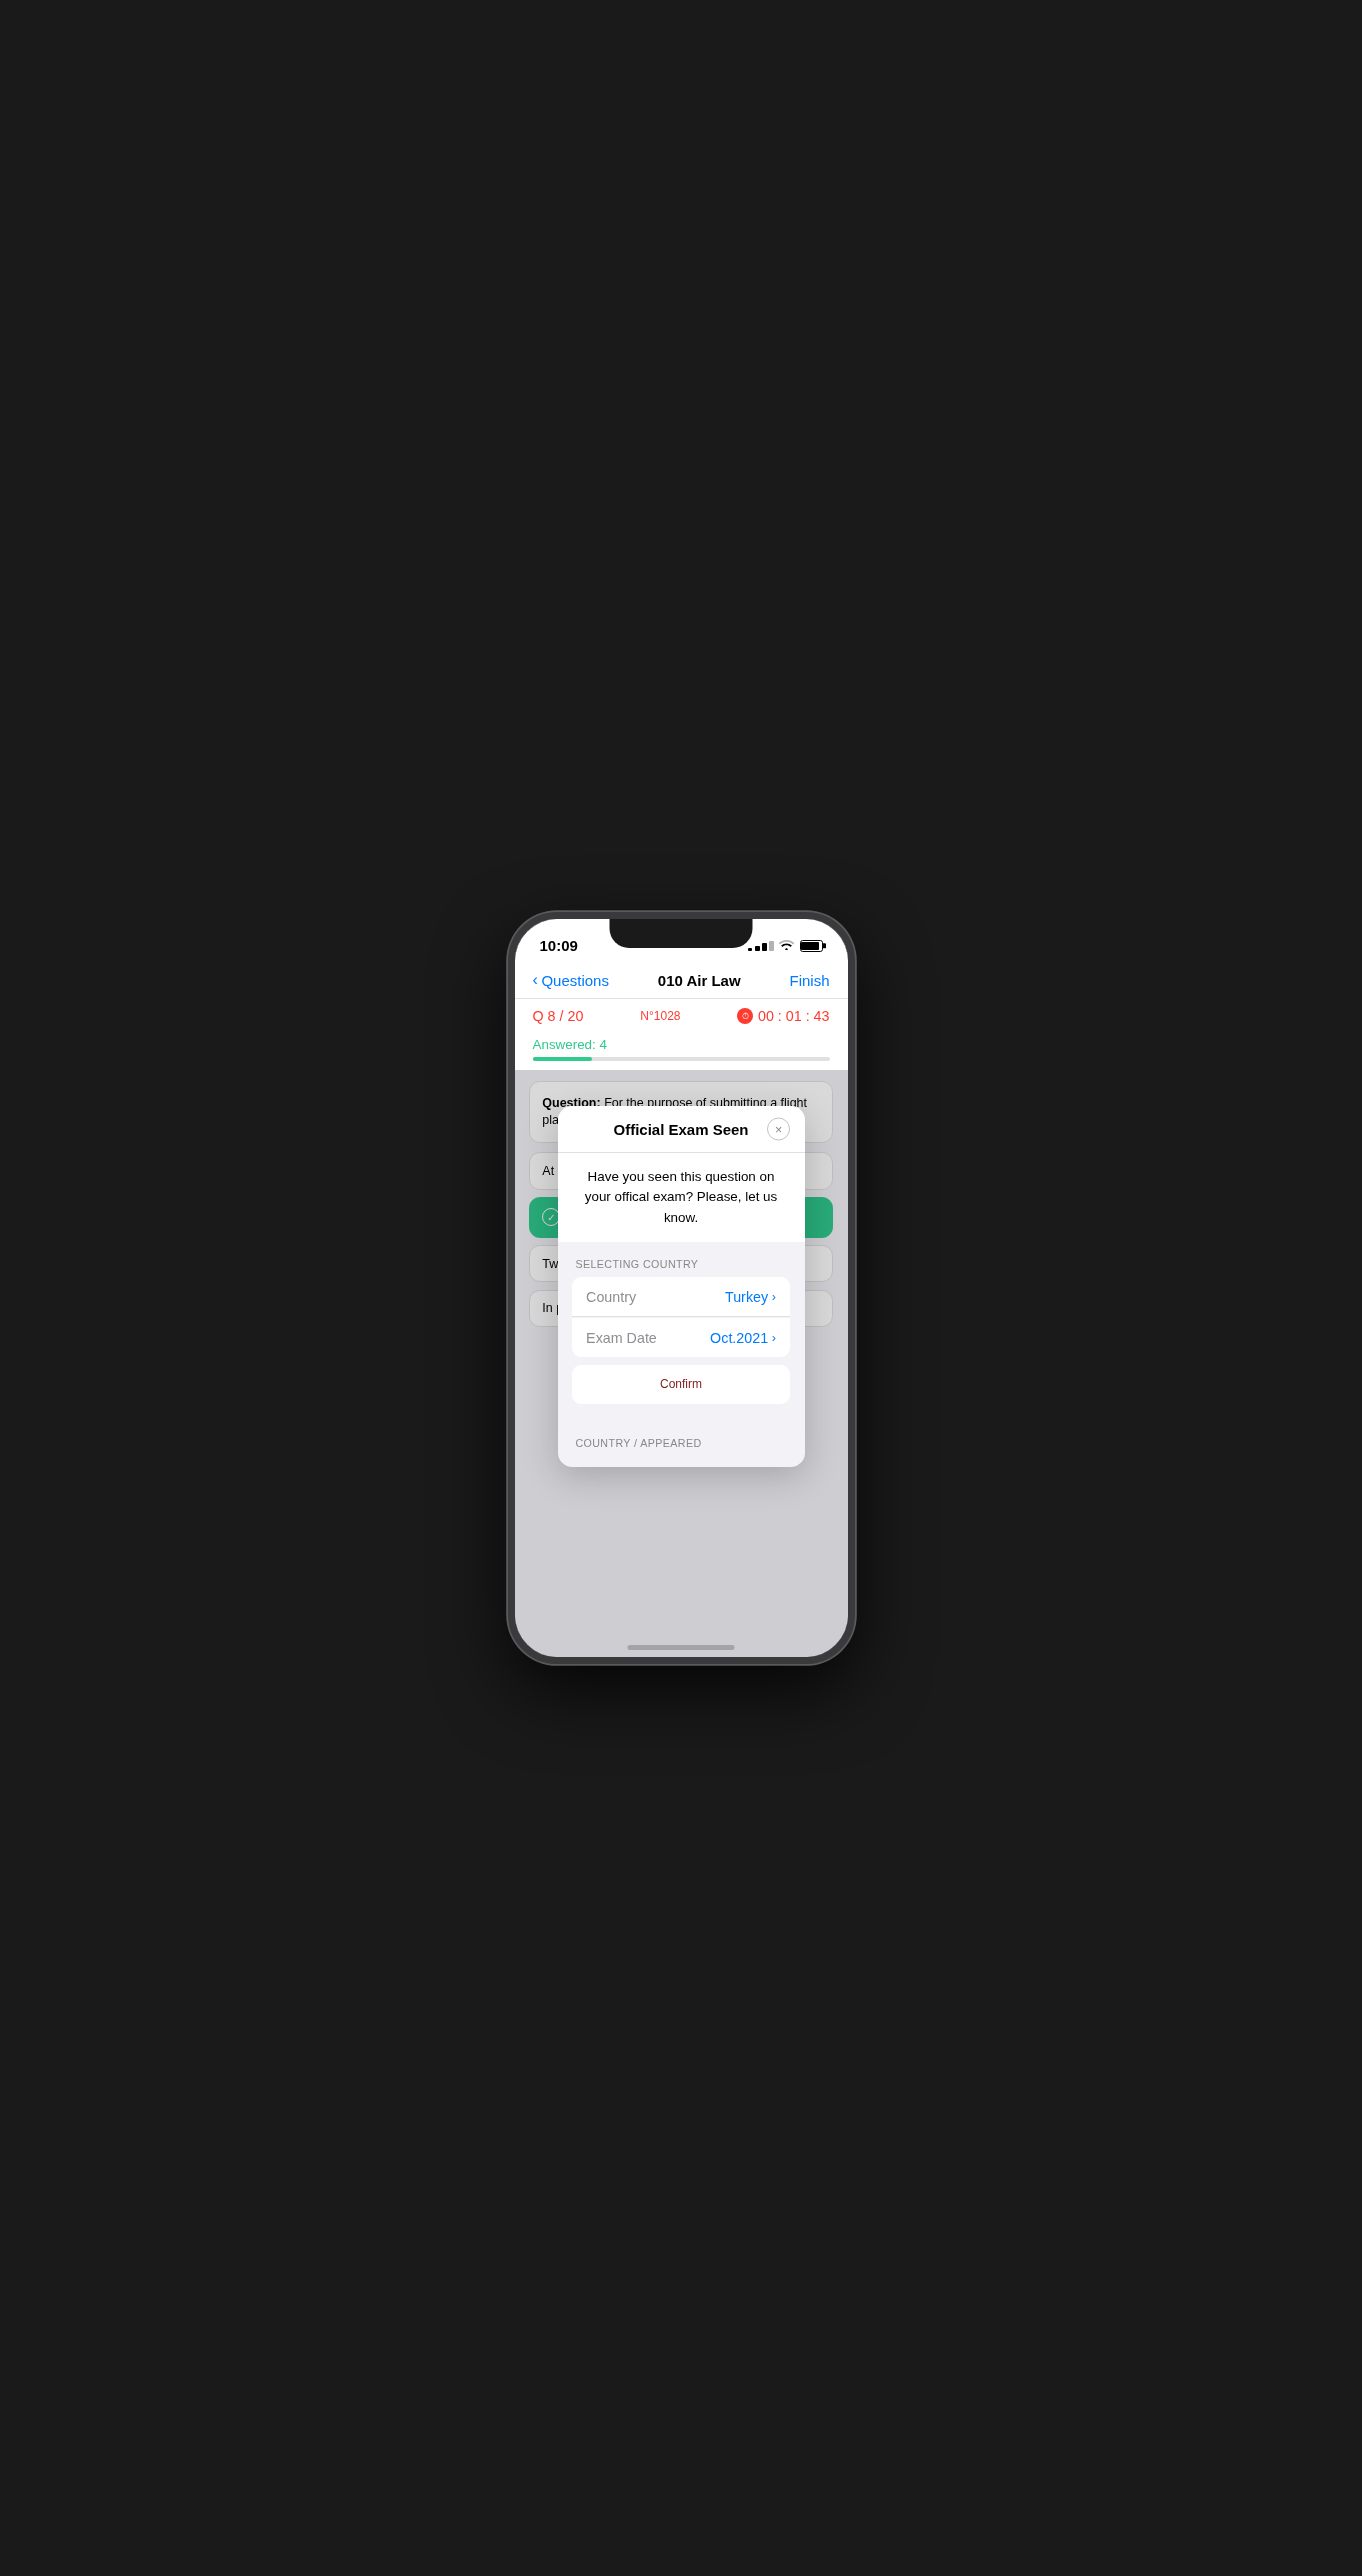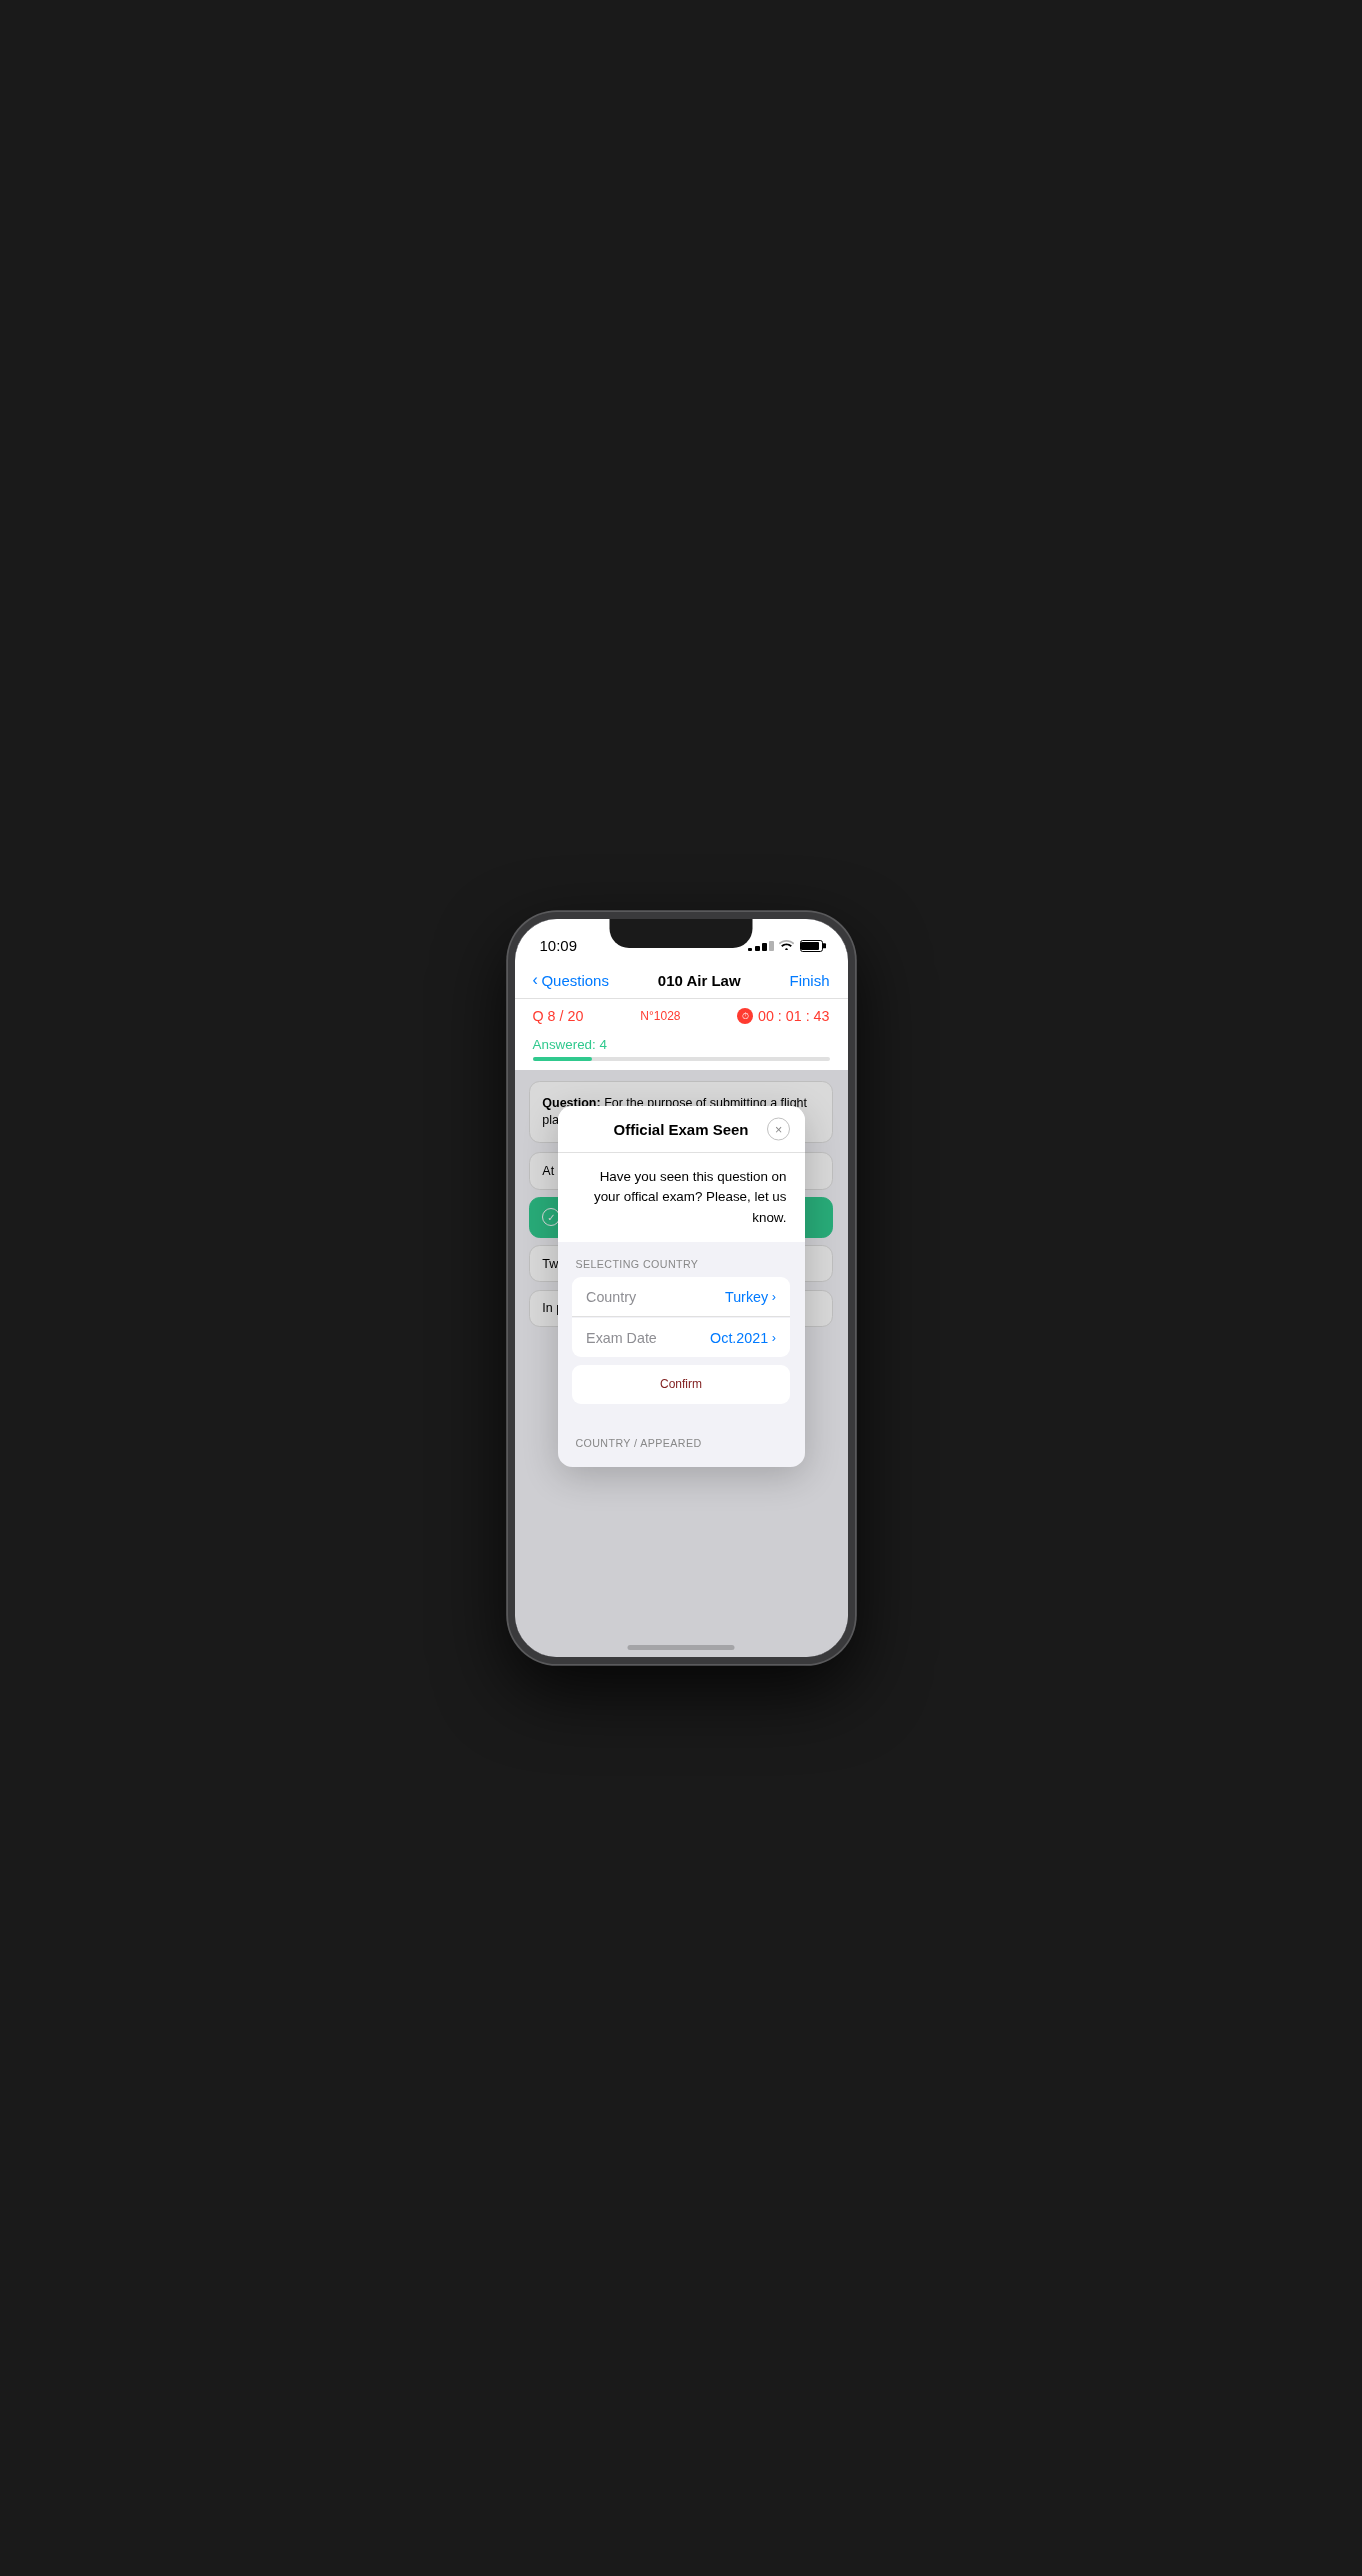--- a/index.html
+++ b/index.html
@@ -77,21 +77,21 @@
       display: flex;
       justify-content: space-between;
       align-items: center;
       padding: 12.5px 25px 3.6px;
       background: white;
       height: 45px;
     }
 
     .status-time {
       font-size: 15px;
-      font-weight: 400;
+      font-weight: 700;
       color: #000;
     }
 
     .status-icons {
       display: flex;
       align-items: center;
       gap: 5.3px;
     }
 
     .wifi-icon {
@@ -339,21 +339,21 @@
       align-items: center;
       justify-content: center;
       color: #888;
       font-size: 12.5px;
       cursor: pointer;
     }
 
     .modal-body {
       padding: 14.3px 18px;
       background: white;
-      text-align: right;
+      text-align: center;
     }
 
     .modal-description {
       font-size: 13.4px;
       color: #000;
       line-height: 1.5;
     }
 
     .modal-section {
       padding: 7.1px 14.3px;

